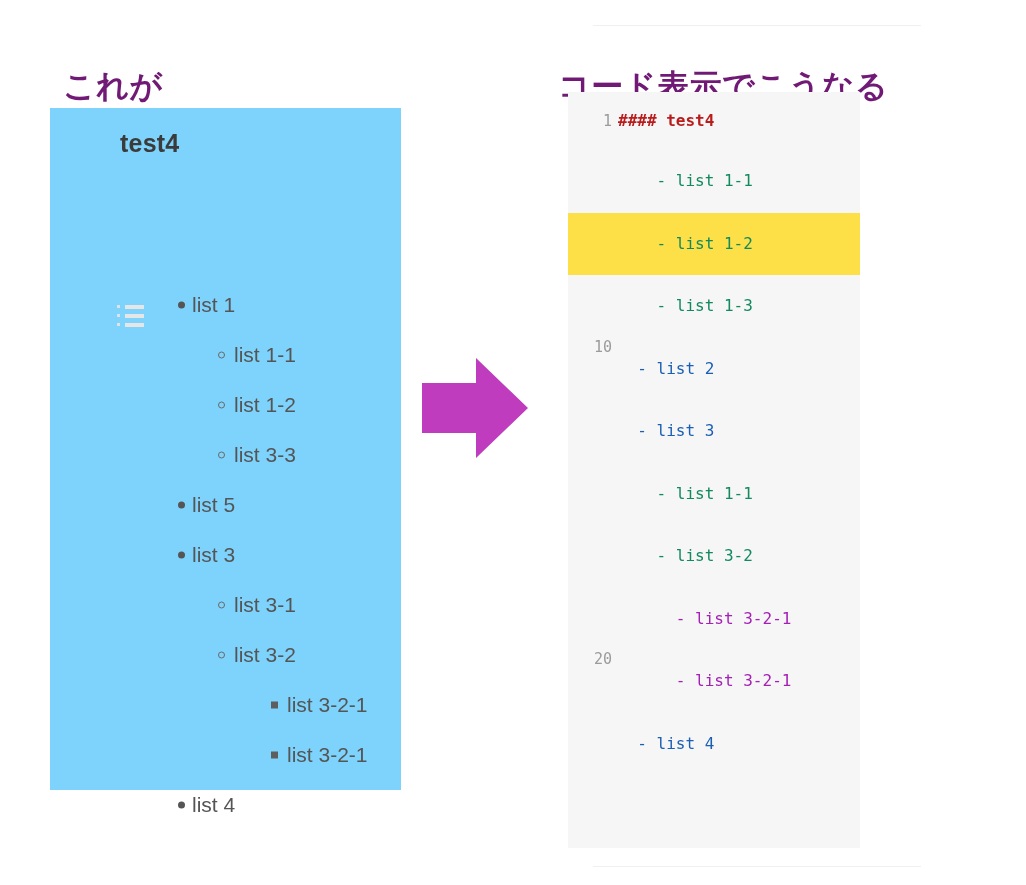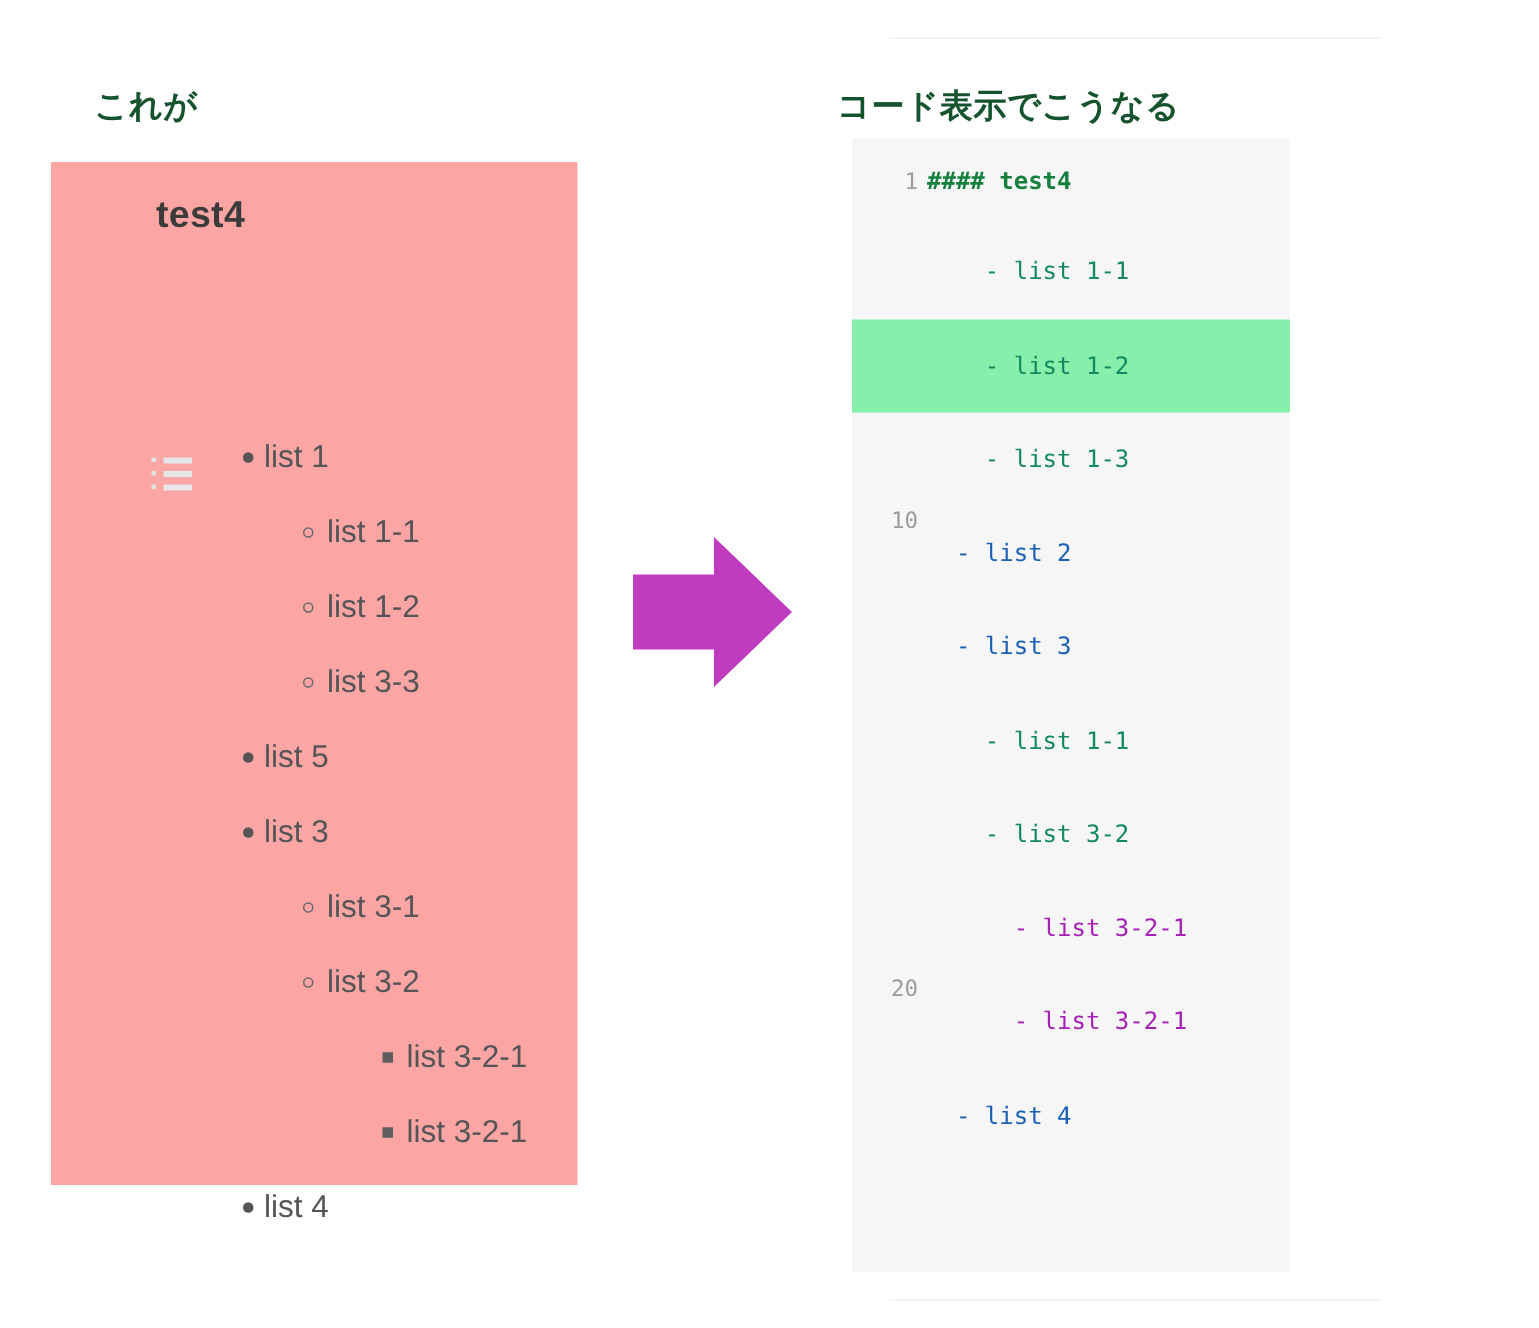--- a/index.html
+++ b/index.html
@@ -22,37 +22,37 @@
     width: 328px;
     height: 1px;
     background: #f0f0f0;
   }
   .hrule.top    { top: 25px; }
   .hrule.bottom { top: 866px; }
 
   
   .heading {
     position: absolute;
-    color: #14532d;
+    color: #701a75;
     font-weight: bold;
-    font-size: 22px;
+    font-size: 32px;
     letter-spacing: 0.5px;
     white-space: nowrap;
   }
   .heading.left-heading  { left: 63px;  top: 38px; }
   .heading.right-heading { left: 558px; top: 38px; }
 
   
   .preview-panel {
     position: absolute;
-    left: 34px;
+    left: 50px;
     top: 108px;
     width: 351px;
     height: 682px;
-    background: #fca5a5;
+    background: #7dd3fc;
     box-sizing: border-box;
   }
   .preview-title {
     position: absolute;
     left: 70px;
     top: 21px;
     font-size: 25px;
     font-weight: bold;
     color: #3b3b3b;
     letter-spacing: 0.2px;
@@ -157,40 +157,40 @@
     font-family: "DejaVu Sans Mono", "Liberation Mono", monospace;
     font-size: 16px;
   }
   .code-line {
     position: relative;
     height: 62.5px;
     line-height: 62.5px;
     white-space: pre;
   }
   .code-line.first { height: 58px; line-height: 58px; }
-  .code-line.highlight { background: #86efac; }
+  .code-line.highlight { background: #fde047; }
   .code-line .gutter {
     position: absolute;
     left: 0;
     width: 44px;
     text-align: right;
     color: #9b9b9b;
     font-size: 15px;
     line-height: inherit;
   }
   .code-line .gutter.num-top {
     line-height: 1;
     top: 2px;
   }
   .code-line .code-text {
     display: block;
     padding-left: 50px;
     line-height: inherit;
   }
-  .tok-h   { color: #15803d; font-weight: bold; }
+  .tok-h   { color: #b91c1c; font-weight: bold; }
   .tok-l1  { color: #1a5fb4; }
   .tok-l2  { color: #128a5e; }
   .tok-l3  { color: #a520b5; }
 </style>
 </head>
 <body>
 
 <div class="hrule top"></div>
 
 <h2 class="heading left-heading">これが</h2>

